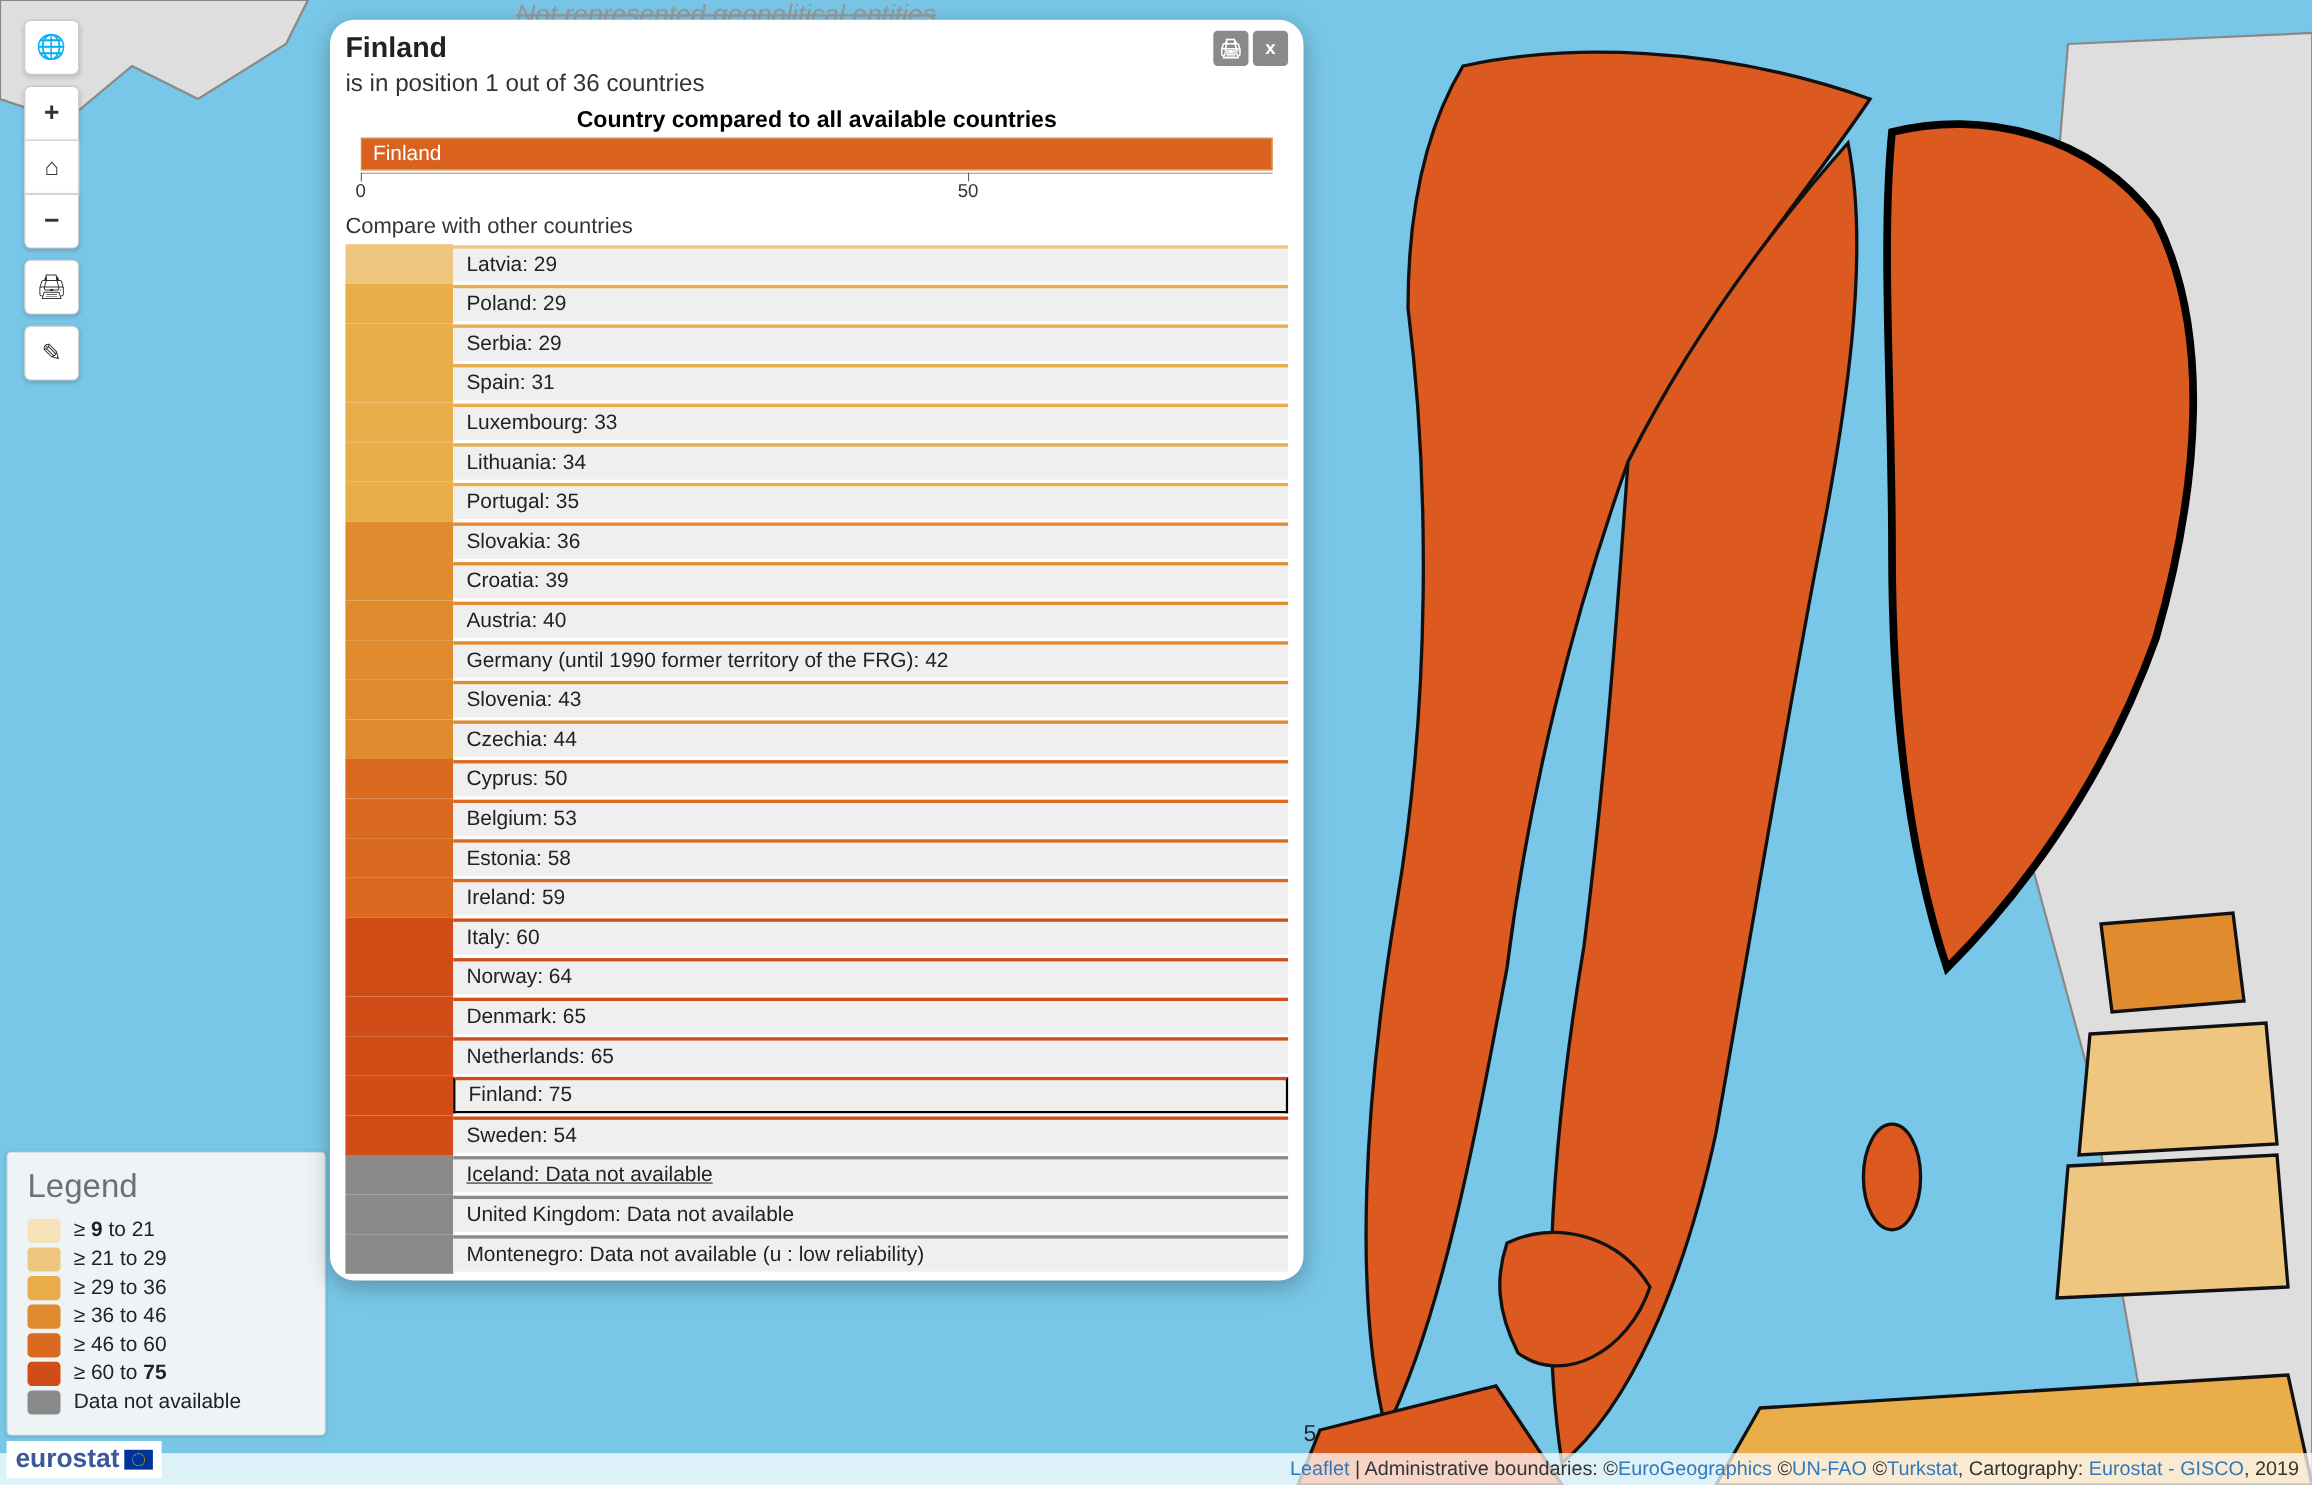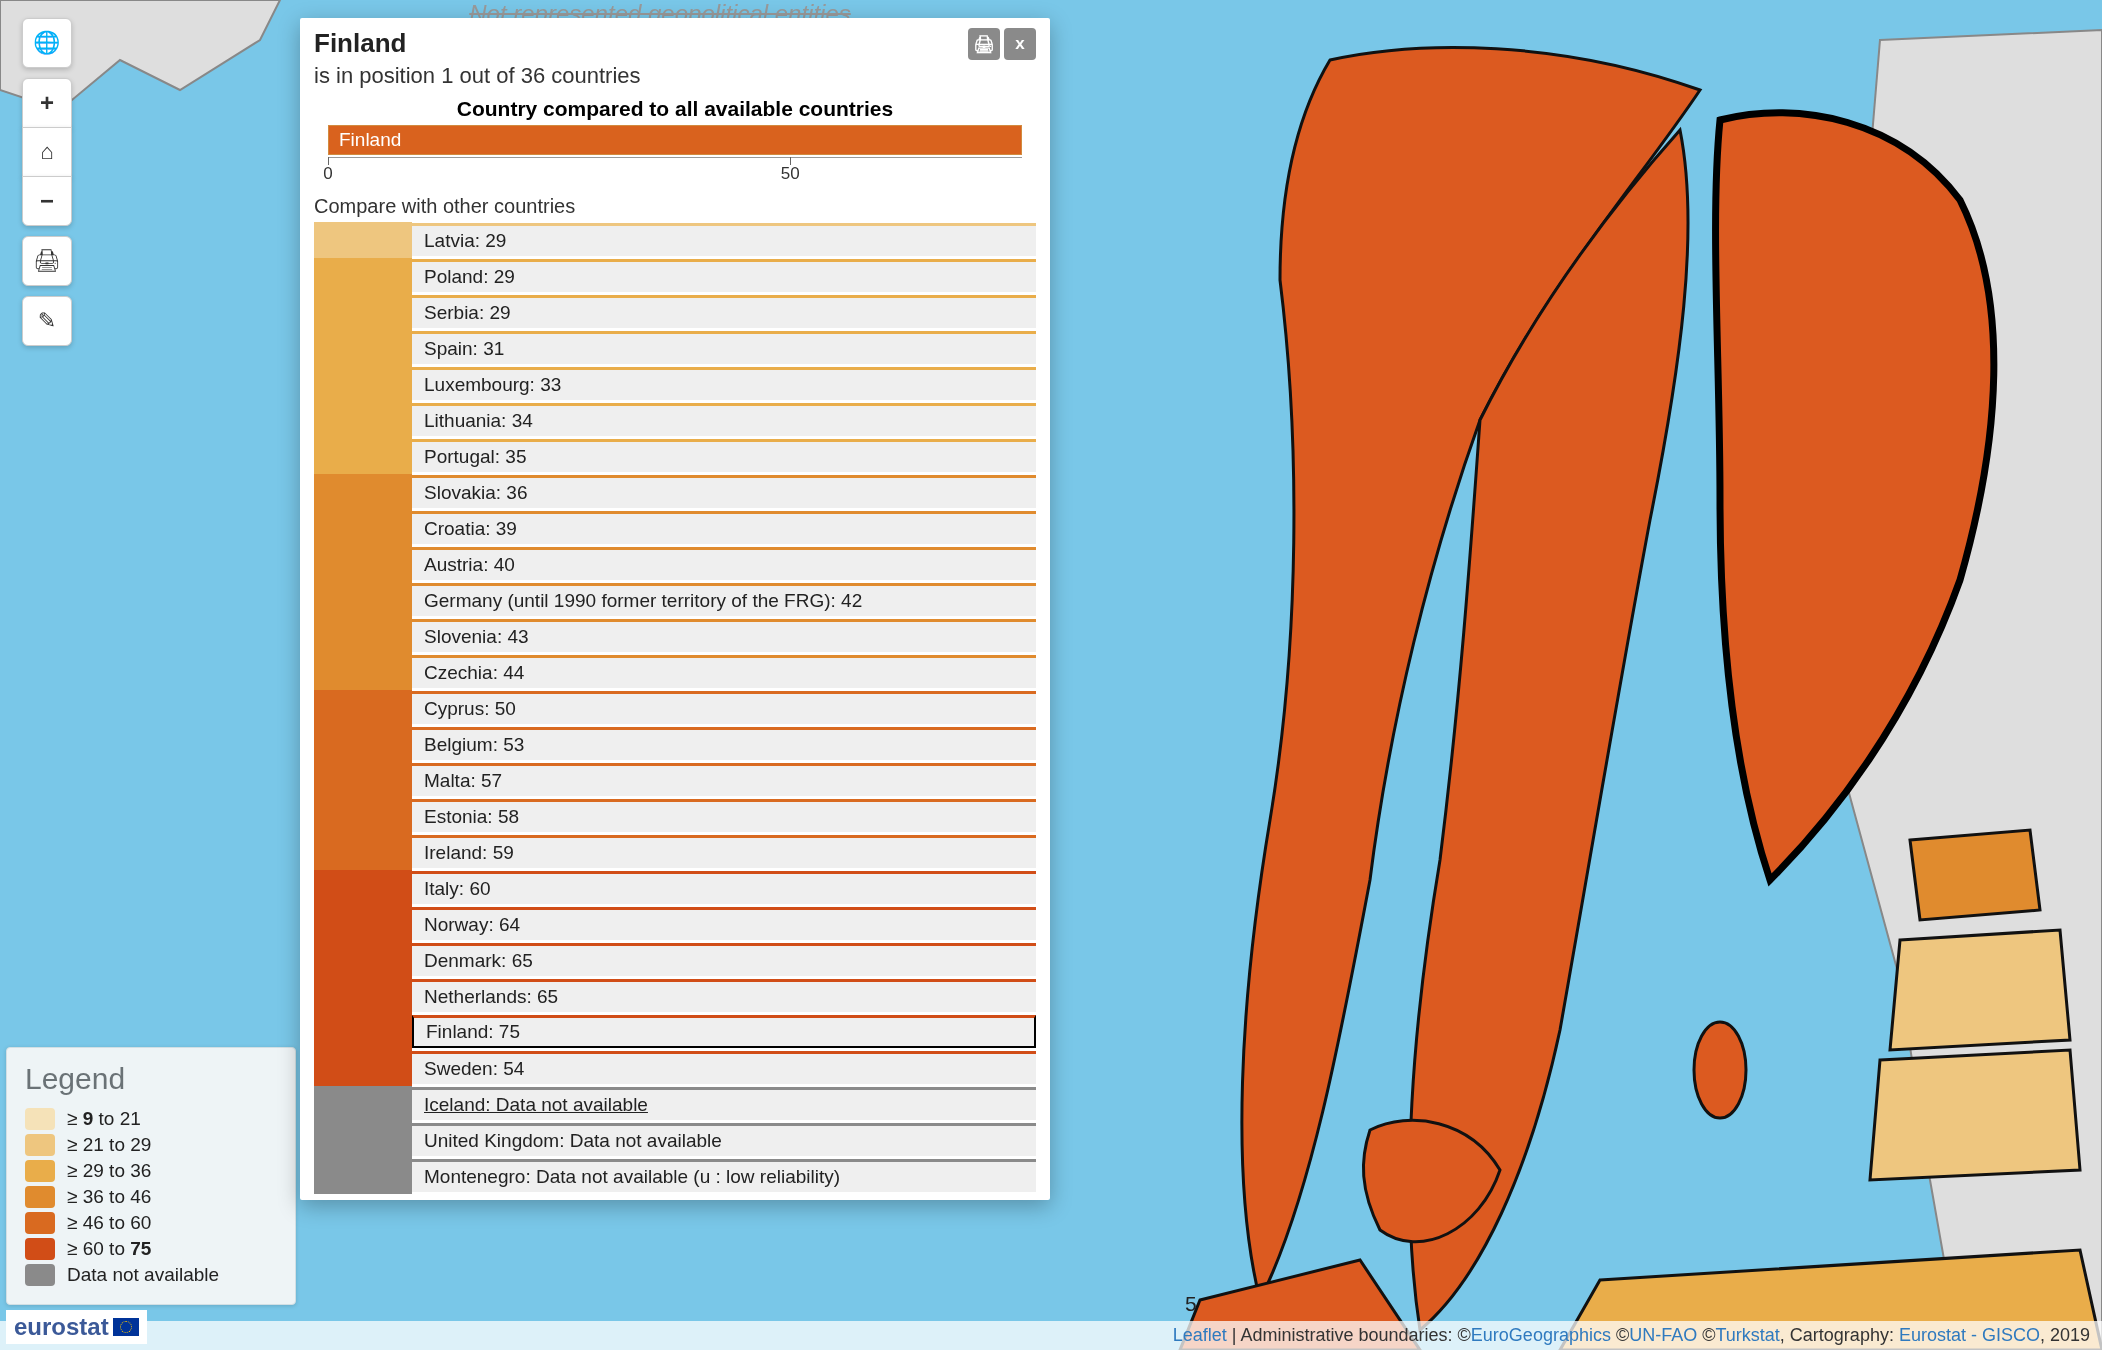--- a/index.html
+++ b/index.html
@@ -61,22 +61,22 @@
 
   
   .greybar{
     position:absolute; top:0; left:300px; width:720px; height:22px;
     color:#999; font-size:24px; z-index:15; text-align:center;
     text-decoration: line-through; font-style:italic;
   }
 
   
   .popup {
-    position:absolute; top:18px; left:300px; width:750px; z-index:40;
-    background:#fff; border-radius:2px; box-shadow:0 6px 22px rgba(0,0,0,0.28);
+    position:absolute; top:18px; left:300px; width:885px; z-index:40;
+    background:#fff; border-radius:22px; box-shadow:0 6px 22px rgba(0,0,0,0.28);
     padding: 10px 14px 6px 14px;
   }
   .popup-header { display:flex; align-items:flex-start; justify-content:space-between;}
   .popup-title { font-size:26px; font-weight:bold; color:#222; }
   .popup-sub { font-size:22px; color:#333; margin-top:4px;}
   .popup-mini-title { text-align:center; font-size:21px; font-weight:bold; margin-top:8px;}
 
   .popup-icons { display:flex; gap:4px; }
   .popup-icons .ibtn{
     width:32px;height:32px;background:#8a8a8a;color:#fff;border-radius:4px;
@@ -324,26 +324,20 @@
       </div>
       <div class="compare-row">
         <div class="left-color" style="background: rgb(217, 106, 32);"></div>
         <div class="bar-cell">
           <div class="bar-rect" style="border-top-color: rgb(217, 106, 32);">Belgium: 53</div>
         </div>
       </div>
       <div class="compare-row">
         <div class="left-color" style="background: rgb(217, 106, 32);"></div>
         <div class="bar-cell">
-          <div class="bar-rect" style="border-top-color: rgb(217, 106, 32);">Malta: 57</div>
-        </div>
-      </div>
-      <div class="compare-row">
-        <div class="left-color" style="background: rgb(217, 106, 32);"></div>
-        <div class="bar-cell">
           <div class="bar-rect" style="border-top-color: rgb(217, 106, 32);">Estonia: 58</div>
         </div>
       </div>
       <div class="compare-row">
         <div class="left-color" style="background: rgb(217, 106, 32);"></div>
         <div class="bar-cell">
           <div class="bar-rect" style="border-top-color: rgb(217, 106, 32);">Ireland: 59</div>
         </div>
       </div>
       <div class="compare-row">

